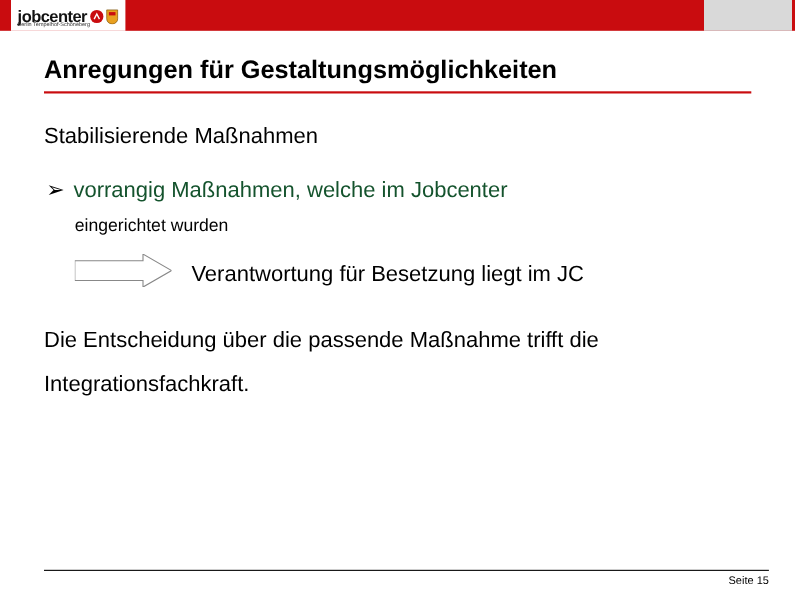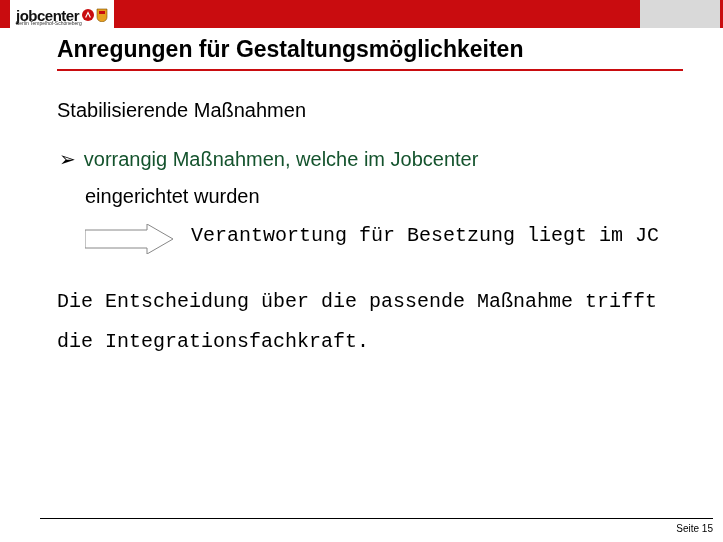--- a/index.html
+++ b/index.html
@@ -71,22 +71,21 @@
     height: 14px;
   }
   .logo-sub {
     position: absolute;
     left: 16px;
     top: 20px;
     font-size: 5px;
     color: #333;
   }
   .slide-area {
-    padding: 8px 40px 0 40px;
-    margin-left: 17px;
+    padding: 22px 40px 0 40px;
   }
   .title {
     font-size: 23px;
     font-weight: bold;
     color: #000;
     padding-bottom: 6px;
   }
   .title-rule {
     border: none;
     border-bottom: 2.5px solid #c90c0f;
@@ -108,54 +107,52 @@
     font-size: 20px;
     color: #000;
     margin-right: 8px;
     margin-left: 2px;
   }
   .bullet-text {
     font-size: 20px;
     color: #14532d;
   }
   .bullet-cont {
-    font-size: 20px;
+    font-size: 16px;
     color: #000;
     margin-left: 28px;
     line-height: 1.8;
   }
   .arrow-row {
     display: flex;
-    align-items: flex-start;
+    align-items: flex-end;
     margin-top: 10px;
     margin-bottom: 28px;
-    font-family: Liberation Mono, monospace;
   }
   .arrow-shape {
     width: 88px;
     height: 30px;
     margin-left: 28px;
     margin-right: 18px;
     flex-shrink: 0;
   }
   .arrow-label {
     font-size: 20px;
     color: #000;
   }
   .conclusion {
     font-size: 20px;
     color: #000;
     line-height: 2.0;
-    font-family: Liberation Mono, monospace;
   }
   .footer {
     position: absolute;
     bottom: 8px;
     left: 40px;
-    right: 10px;
+    right: 24px;
   }
   .footer-rule {
     border: none;
     border-top: 1px solid #000;
     margin-bottom: 4px;
   }
   .footer-text {
     font-size: 10px;
     color: #000;
     text-align: right;

